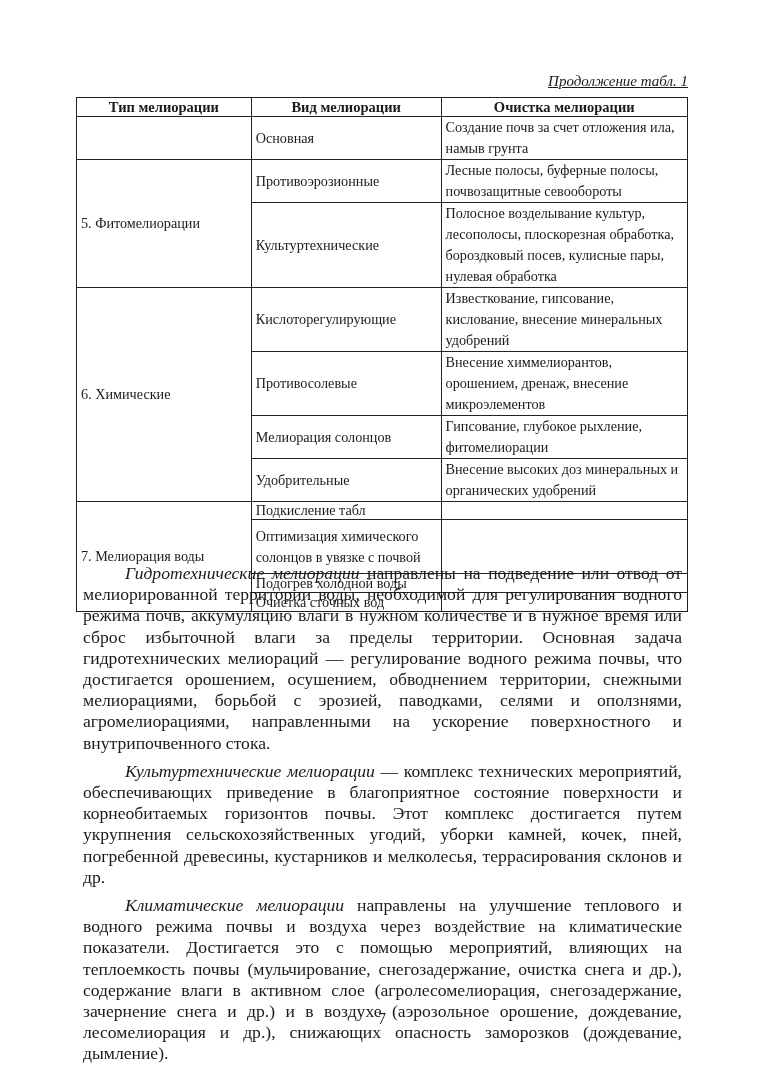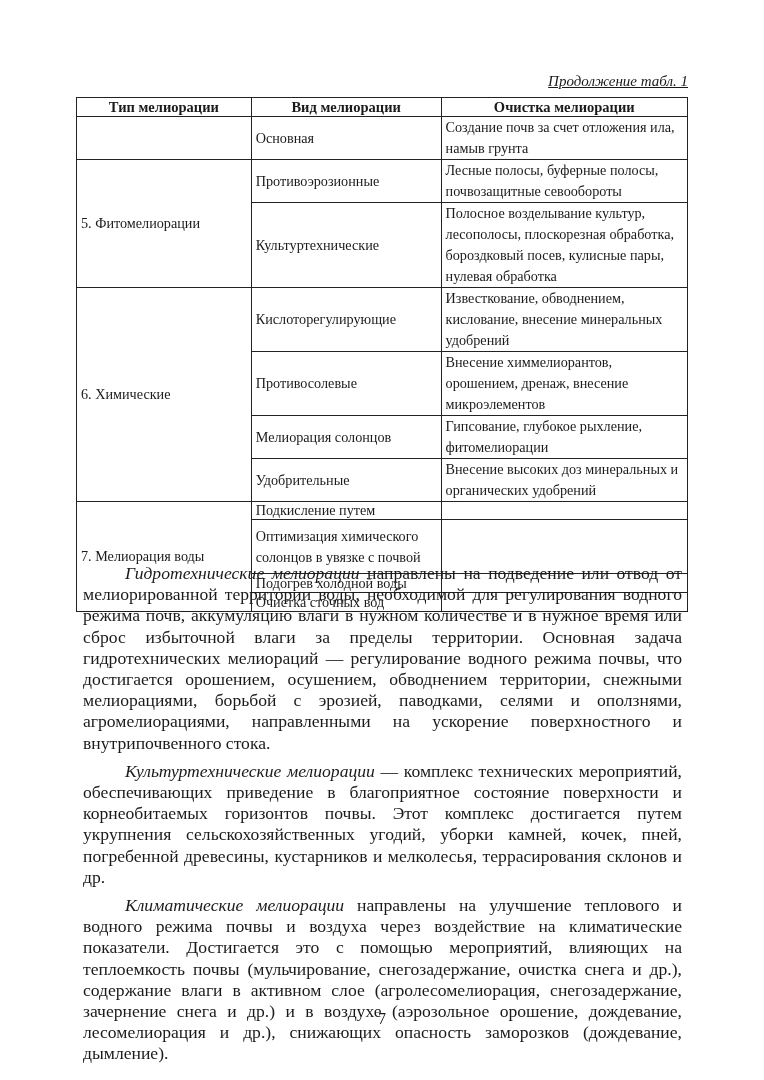--- a/index.html
+++ b/index.html
@@ -65,38 +65,38 @@
       <td class="m">Лесные полосы, буферные полосы, почвозащитные севообороты</td>
     </tr>
     <tr style="height:71px">
       <td>Культуртехнические</td>
       <td class="m">Полосное возделывание культур, лесополосы, плоскорезная обработка, бороздковый посев, кулисные пары, нулевая обработка</td>
     </tr>
 
     <tr style="height:55px">
       <td rowspan="4">6. Химические</td>
       <td>Кислоторегулирующие</td>
-      <td class="m">Известкование, обводнением, кислование, внесение минеральных удобрений</td>
+      <td class="m">Известкование, гипсование, кислование, внесение минеральных удобрений</td>
     </tr>
     <tr style="height:53px">
       <td>Противосолевые</td>
       <td class="m">Внесение химмелиорантов, орошением, дренаж, внесение микроэлементов</td>
     </tr>
     <tr style="height:35px">
       <td>Мелиорация солонцов</td>
       <td class="m">Гипсование, глубокое рыхление, фитомелиорации</td>
     </tr>
     <tr style="height:37px">
       <td>Удобрительные</td>
       <td class="m">Внесение высоких доз минеральных и органических удобрений</td>
     </tr>
 
     <tr style="height:16px">
       <td rowspan="4">7. Мелиорация воды</td>
-      <td>Подкисление путем</td>
+      <td>Подкисление табл</td>
       <td></td>
     </tr>
     <tr style="height:54px">
       <td class="m">Оптимизация химического солонцов в увязке с почвой</td>
       <td></td>
     </tr>
     <tr style="height:19px">
       <td>Подогрев холодной воды</td>
       <td></td>
     </tr>

